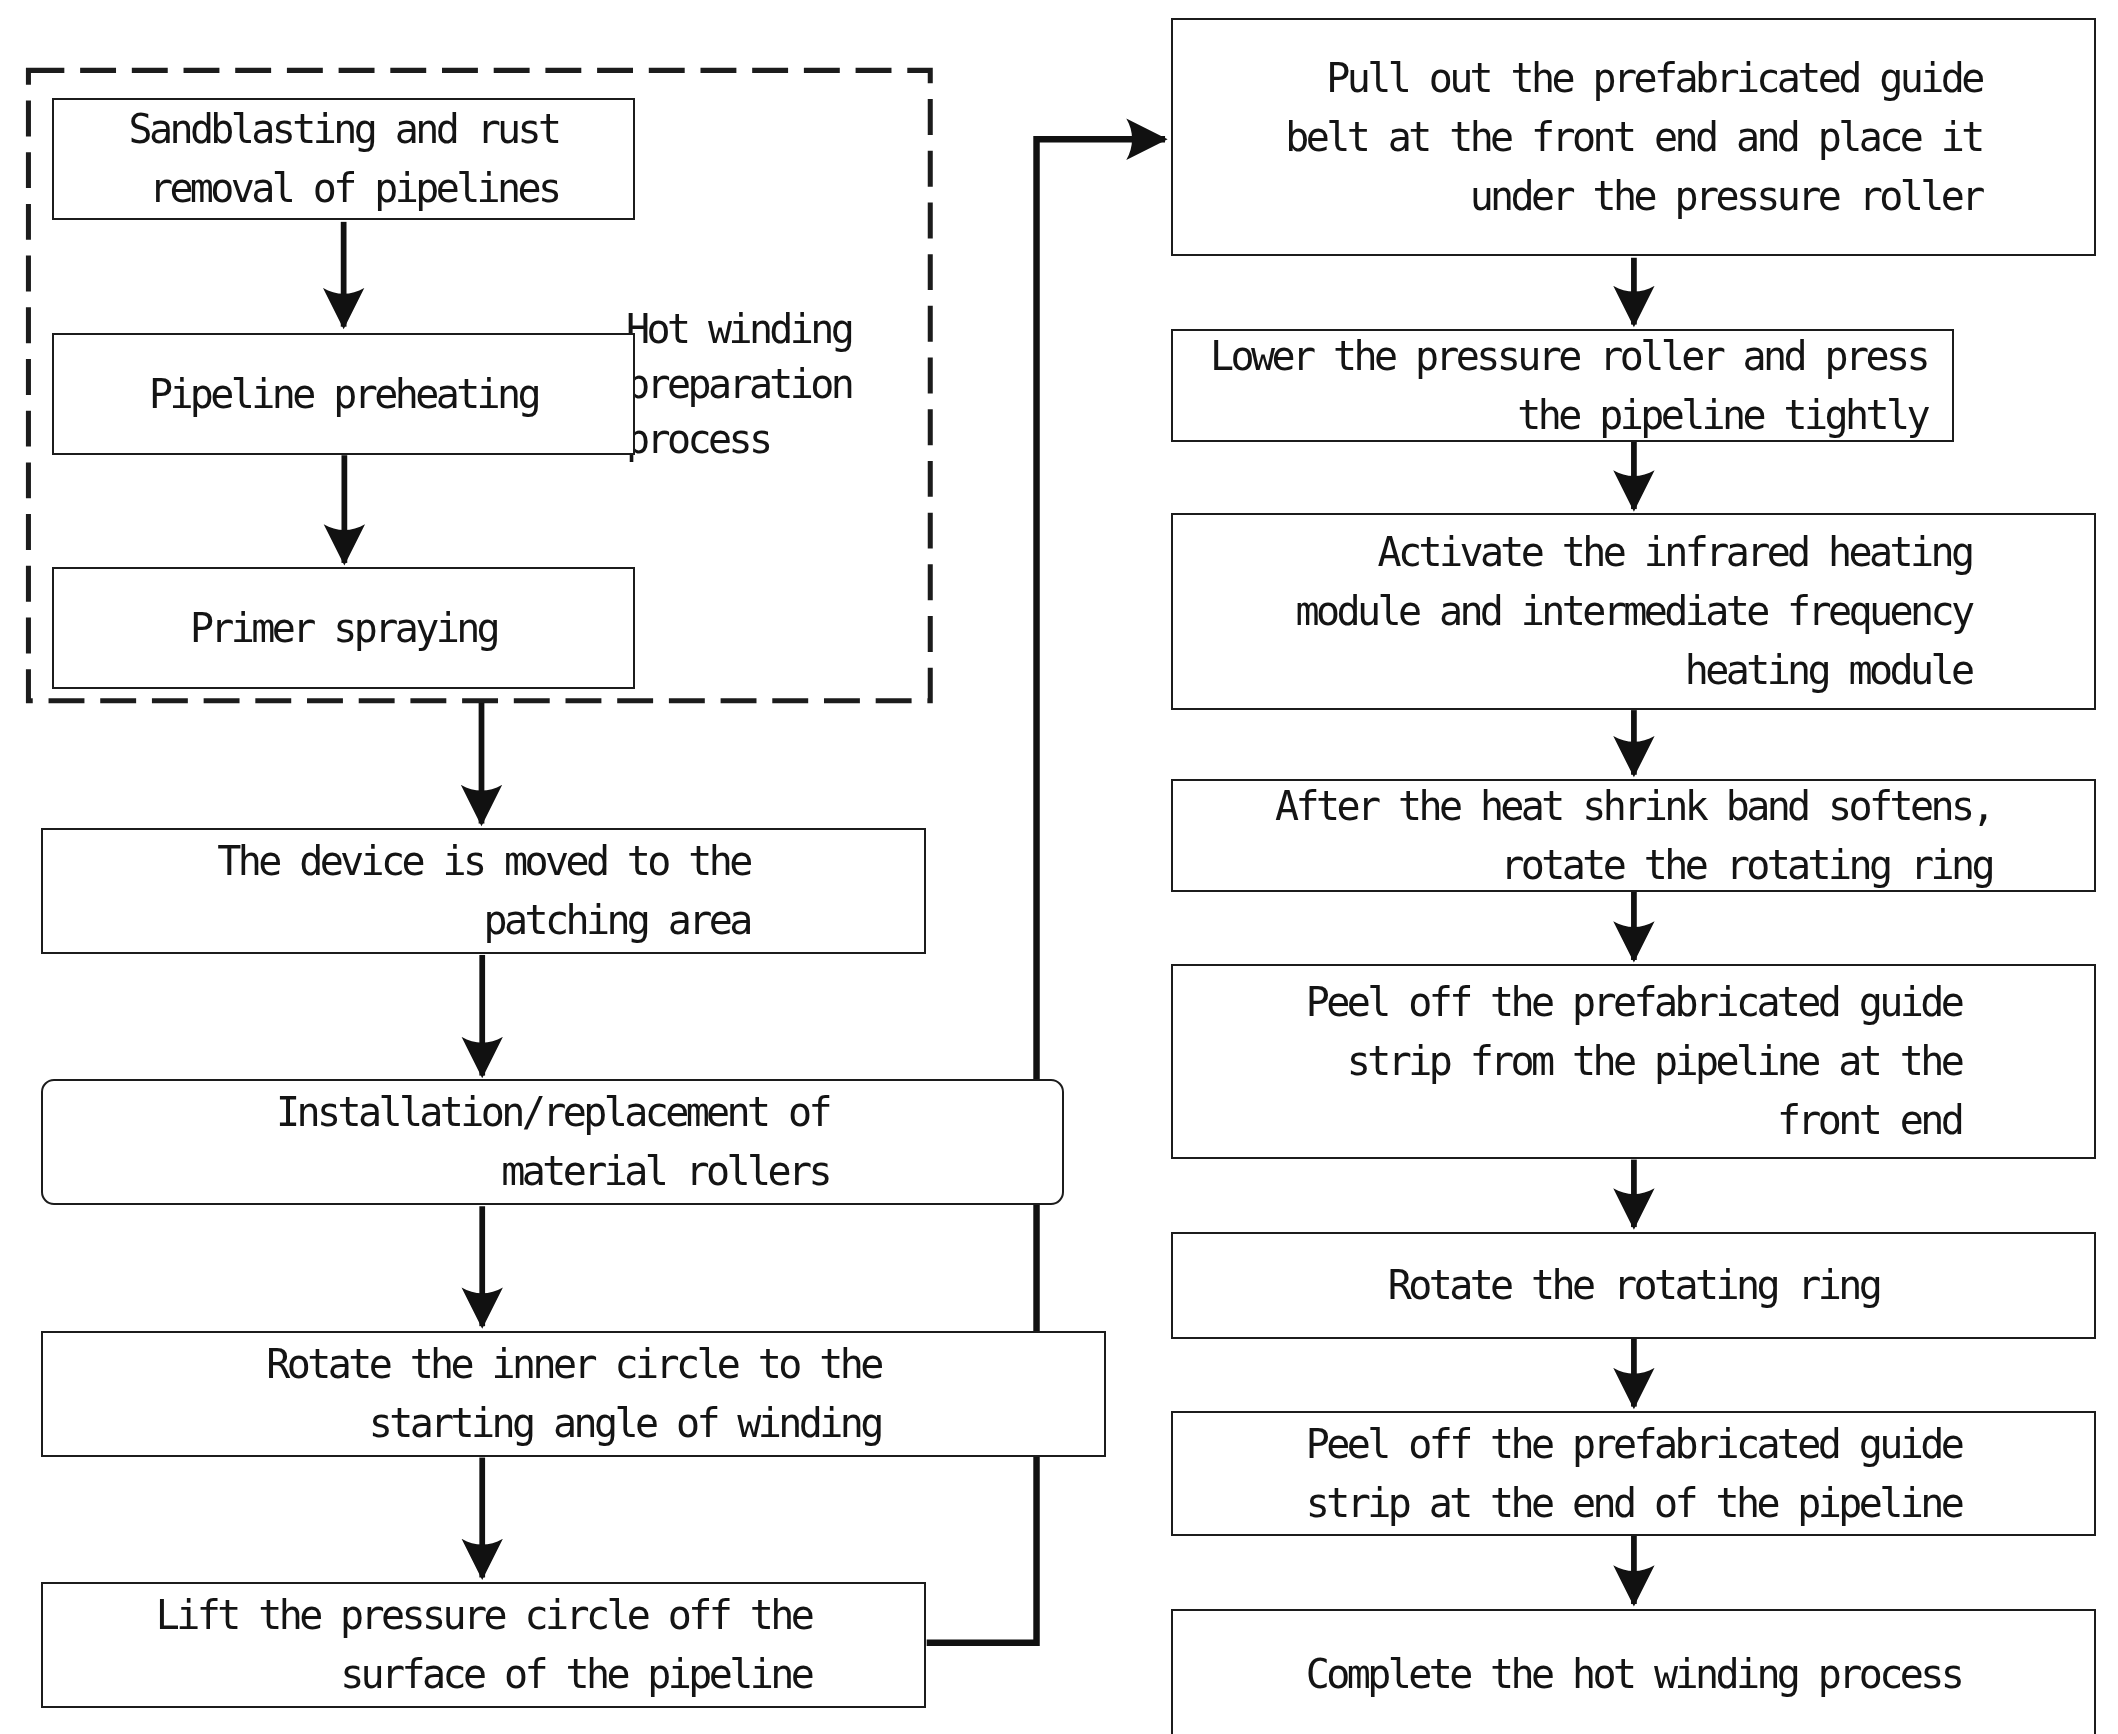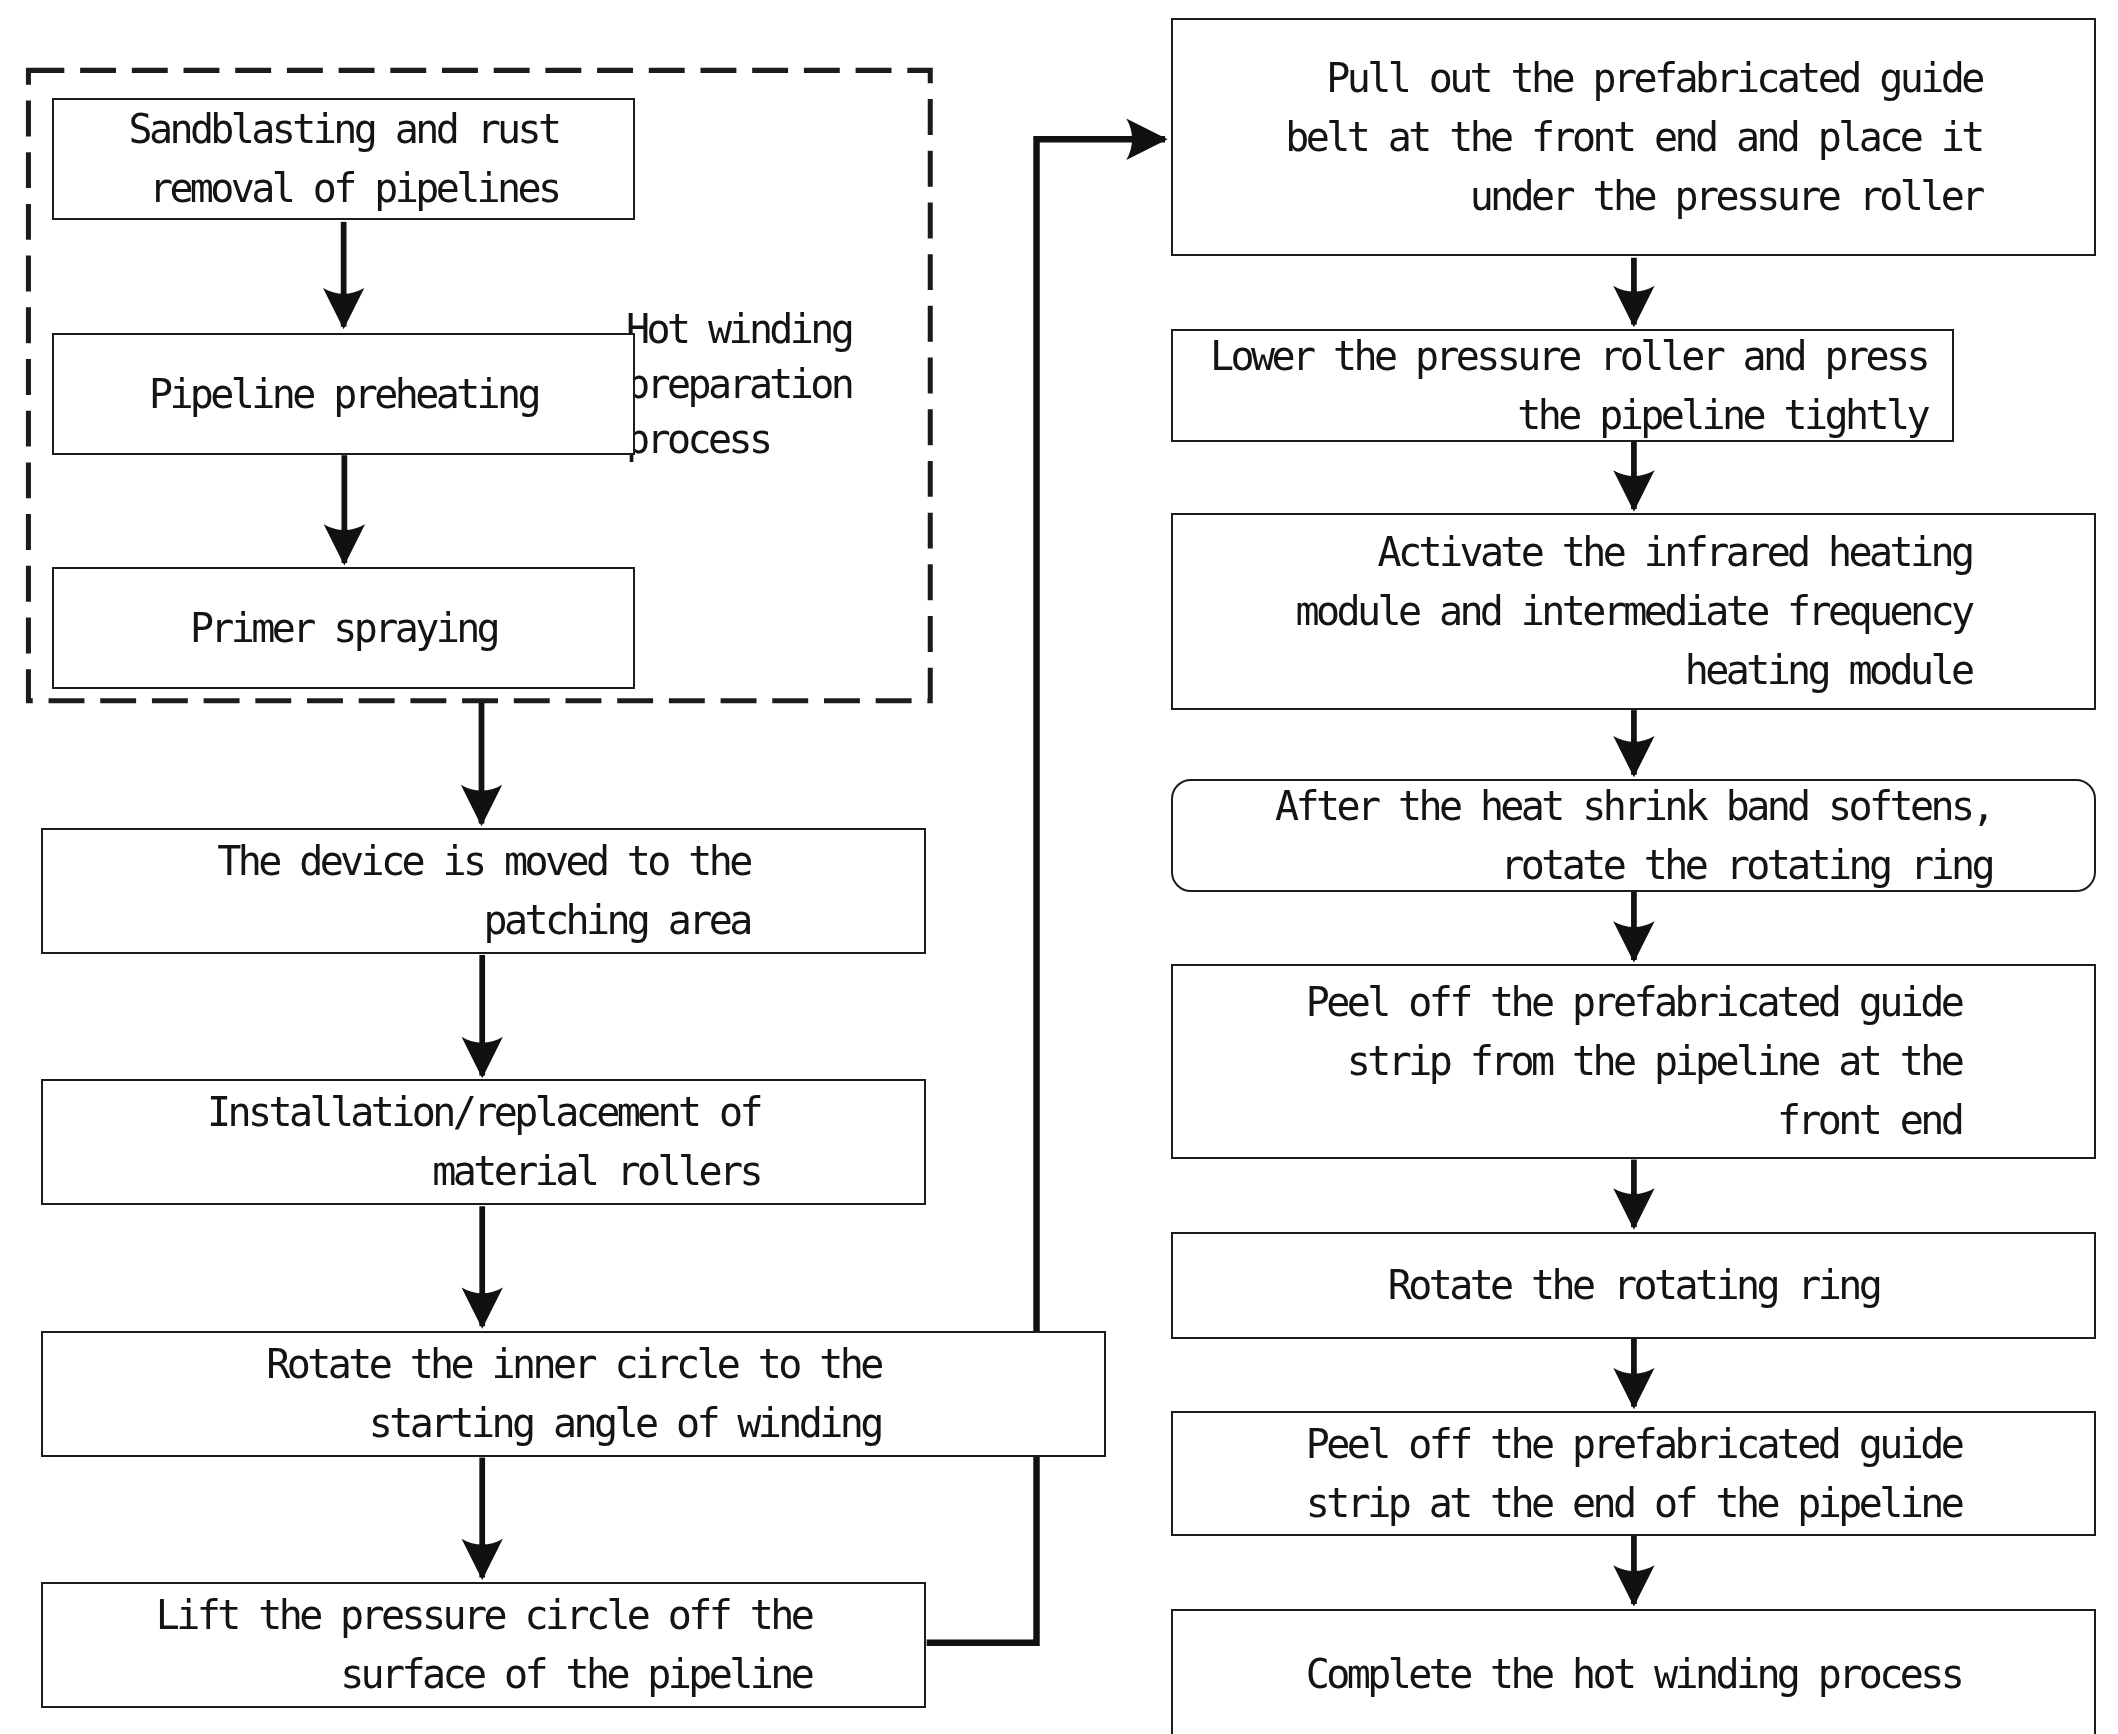--- a/index.html
+++ b/index.html
@@ -86,41 +86,41 @@
   <div class="box" style="left:52px; top:98px; width:583px; height:122px;">Sandblasting and rust
 removal of pipelines</div>
 
   <div class="box" style="left:52px; top:567px; width:583px; height:122px;">Primer spraying</div>
 
   <div class="box" style="left:52px; top:333px; width:583px; height:122px;">Pipeline preheating</div>
 
   <div class="box" style="left:41px; top:828px; width:885px; height:126px;">The device is moved to the
 patching area</div>
 
-  <div class="box" style="left:41px; top:1079px; width:885px; height:126px;">Installation/replacement of
+  <div class="box" style="left:41px; top:1079px; width:1023px; height:126px;border-radius:13px;">Installation/replacement of
 material rollers</div>
 
   <div class="box" style="left:41px; top:1331px; width:1065px; height:126px;">Rotate the inner circle to the
 starting angle of winding</div>
 
   <div class="box" style="left:41px; top:1582px; width:885px; height:126px;">Lift the pressure circle off the
 surface of the pipeline</div>
 
   <div class="box" style="left:1171px; top:18px; width:925px; height:238px;">Pull out the prefabricated guide
 belt at the front end and place it
 under the pressure roller</div>
 
   <div class="box" style="left:1171px; top:329px; width:783px; height:113px;padding-left:12px;">Lower the pressure roller and press
 the pipeline tightly</div>
 
   <div class="box" style="left:1171px; top:513px; width:925px; height:197px;">Activate the infrared heating
 module and intermediate frequency
 heating module</div>
 
-  <div class="box" style="left:1171px; top:779px; width:925px; height:113px;border-radius:20px;">After the heat shrink band softens,
+  <div class="box" style="left:1171px; top:779px; width:925px; height:113px;">After the heat shrink band softens,
 rotate the rotating ring</div>
 
   <div class="box" style="left:1171px; top:964px; width:925px; height:195px;">Peel off the prefabricated guide
 strip from the pipeline at the
 front end</div>
 
   <div class="box" style="left:1171px; top:1232px; width:925px; height:107px;">Rotate the rotating ring</div>
 
   <div class="box" style="left:1171px; top:1411px; width:925px; height:125px;">Peel off the prefabricated guide
 strip at the end of the pipeline</div>

